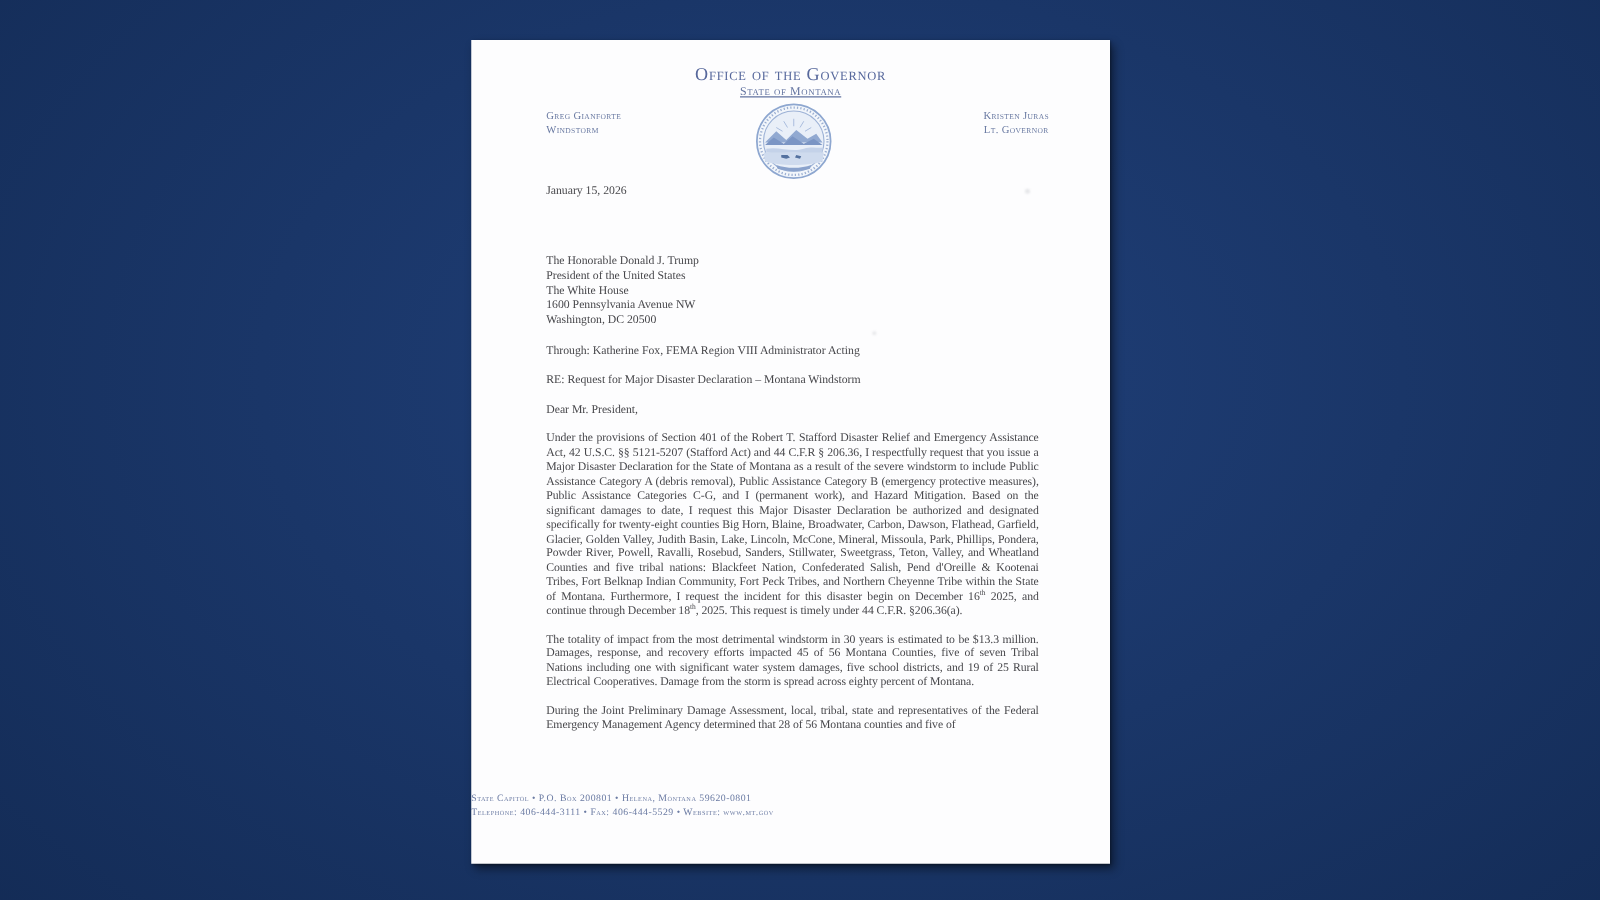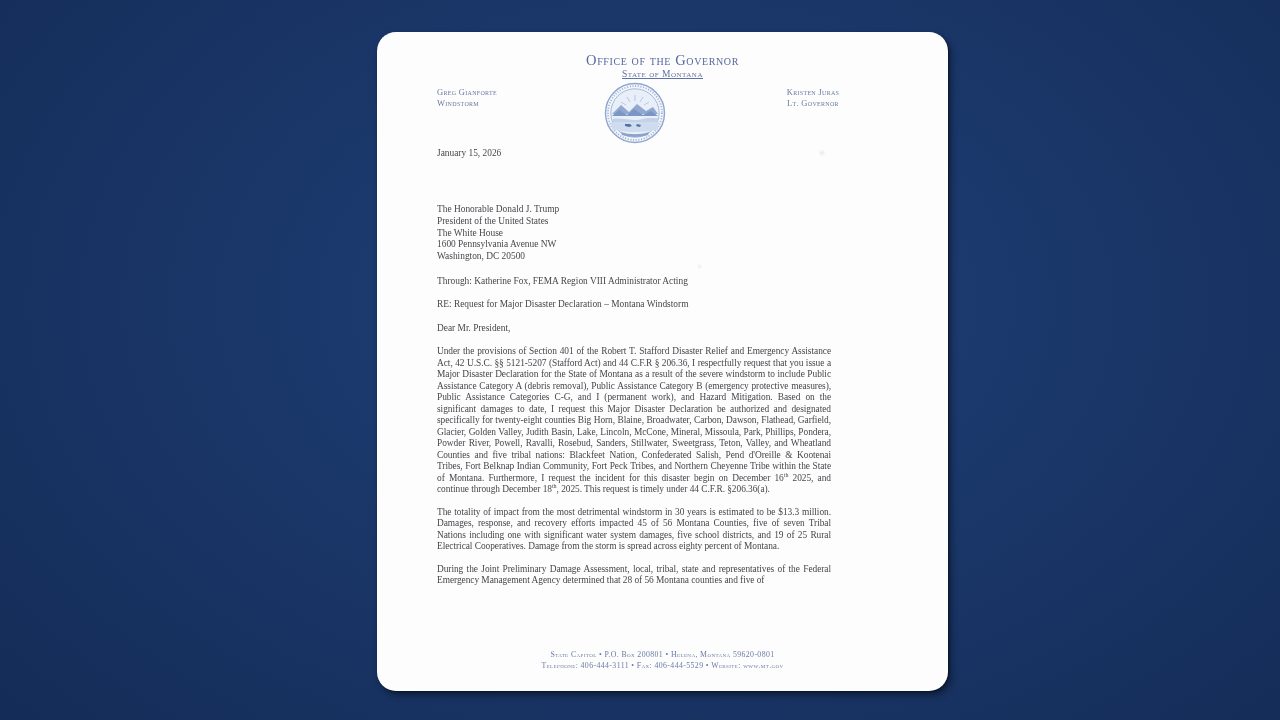--- a/index.html
+++ b/index.html
@@ -6,24 +6,23 @@
   html, body { width: 1280px; height: 720px; overflow: hidden; }
   body {
     font-family: "Liberation Serif", serif;
     background: radial-gradient(ellipse 950px 650px at 52% 42%, #20407a 0%, #1a3668 48%, #132b55 100%);
   }
   .stage { position: relative; width: 1280px; height: 720px; }
 
   .paper {
     position: absolute;
     left: 377px; top: 32px;
-    width: 571px; height: 659px;
+    width: 511px; height: 659px;
     background: #fdfdfe;
     box-shadow: 3px 4px 7px rgba(0,0,0,0.45), 1px 1px 2px rgba(0,0,0,0.35);
-    border-radius: 19px;
   }
 
   
   .lh-title {
     position: absolute; top: 20px; left: 0; width: 100%;
     text-align: center;
     font-variant: small-caps;
     font-size: 14.5px; letter-spacing: 0.6px;
     color: #57689c;
   }
@@ -62,22 +61,22 @@
   .para {
     text-align: justify;
     line-height: 11.5px;
     letter-spacing: -0.05px;
     margin-bottom: 11px;
   }
   .para sup { font-size: 6px; line-height: 0; }
 
   
   .paper-footer {
-    position: absolute; left: 0; bottom: 20px; width: 100%;
-    text-align: center;
+    position: absolute; left: 0; bottom: 36px; width: 100%;
+    text-align: left;
     font-variant: small-caps;
     font-size: 7.8px; line-height: 11px; letter-spacing: 0.4px;
     color: #6b7ba3;
   }
 
   
   .speck { position: absolute; border-radius: 50%; background: #b9bcc2; opacity: 0.35; filter: blur(1px); }
 </style>
 </head>
 <body>

